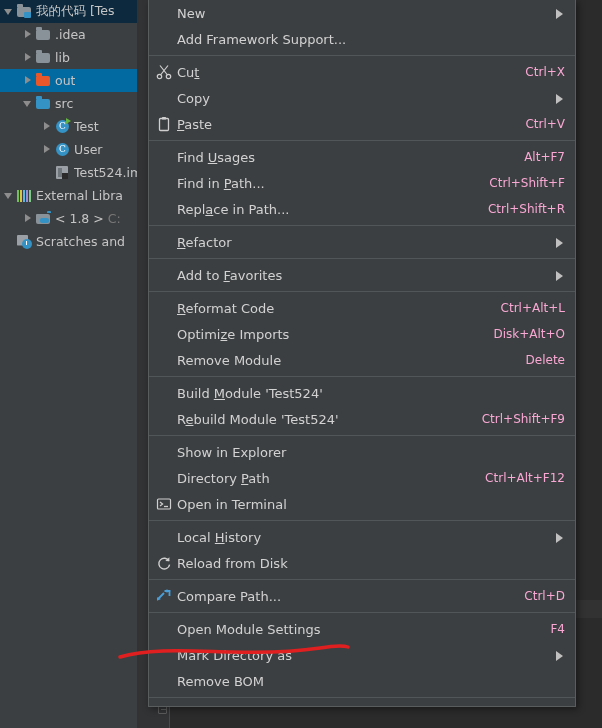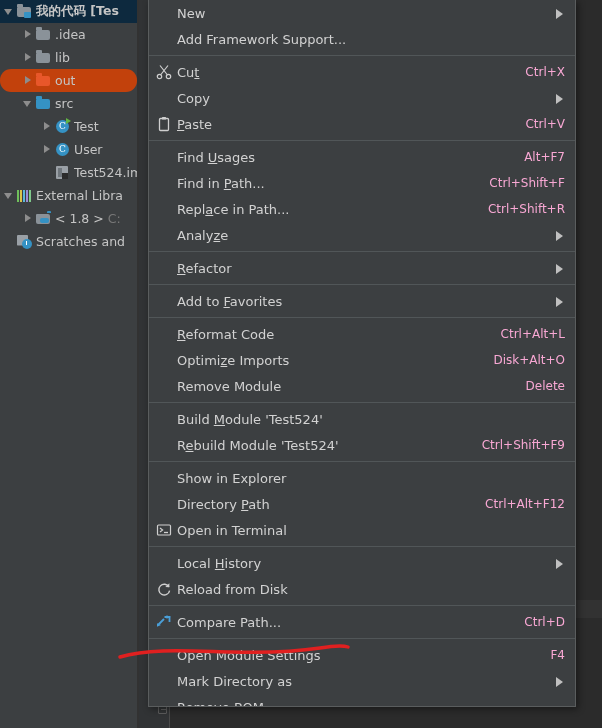--- a/index.html
+++ b/index.html
@@ -84,21 +84,21 @@
   .tree-row {
     position: relative;
     height: 23px;
     display: flex;
     align-items: center;
     white-space: nowrap;
     font-size: 12.5px;
     color: #c5c5c5;
   }
   .tree-row.selected { background: #0d293e; }
-  .tree-row.hovered  { background: #c2410c; border-radius: 11px; }
+  .tree-row.hovered  { background: #0369a1; }
 
   .arrow {
     width: 13px;
     height: 23px;
     flex: 0 0 13px;
     position: relative;
   }
   .arrow.right::before {
     content: "";
     position: absolute;
@@ -118,21 +118,21 @@
 
   .tico {
     width: 17px;
     height: 16px;
     flex: 0 0 17px;
     margin-right: 3px;
     position: relative;
   }
   .tlabel { overflow: hidden; text-overflow: clip; }
   .tlabel .dim { color: #787878; }
-  .tlabel.bold { font-weight: bold; }
+  .tlabel.bold { font-weight: normal; }
 
   
   .folder {
     position: absolute;
     left: 1px; top: 3px;
     width: 14px; height: 10px;
     border-radius: 1px 2px 2px 2px;
   }
   .folder::before {
     content: "";
@@ -499,25 +499,20 @@
     <div class="menu-item">
       <span class="mi-icon"></span>
       <span class="mi-label">Find in <u>P</u>ath...</span>
       <span class="mi-shortcut">Ctrl+Shift+F</span>
     </div>
     <div class="menu-item">
       <span class="mi-icon"></span>
       <span class="mi-label">Repl<u>a</u>ce in Path...</span>
       <span class="mi-shortcut">Ctrl+Shift+R</span>
     </div>
-    <div class="menu-item">
-      <span class="mi-icon"></span>
-      <span class="mi-label">Analy<u>z</u>e</span>
-      <span class="mi-arrow"></span>
-    </div>
     <div class="menu-sep"></div>
     <div class="menu-item">
       <span class="mi-icon"></span>
       <span class="mi-label"><u>R</u>efactor</span>
       <span class="mi-arrow"></span>
     </div>
     <div class="menu-sep"></div>
     <div class="menu-item">
       <span class="mi-icon"></span>
       <span class="mi-label">Add to <u>F</u>avorites</span>

